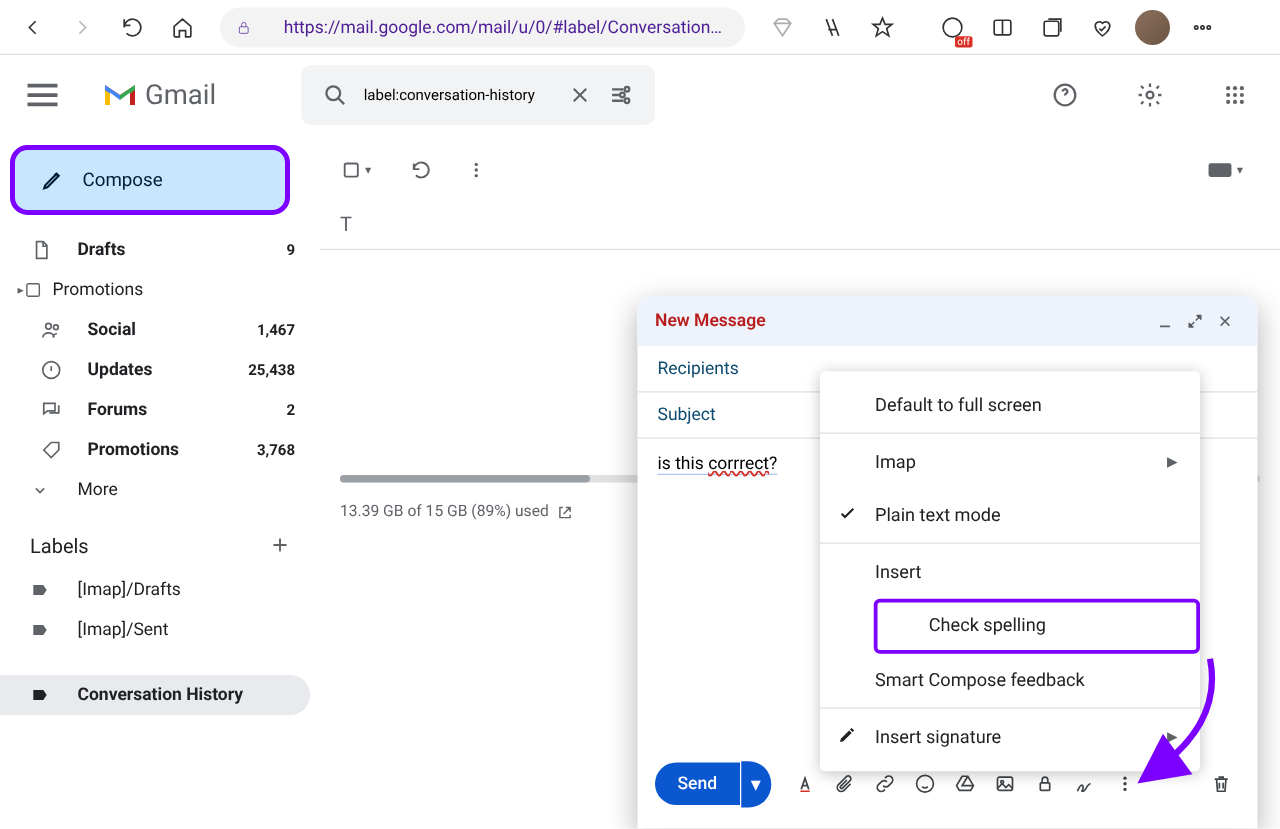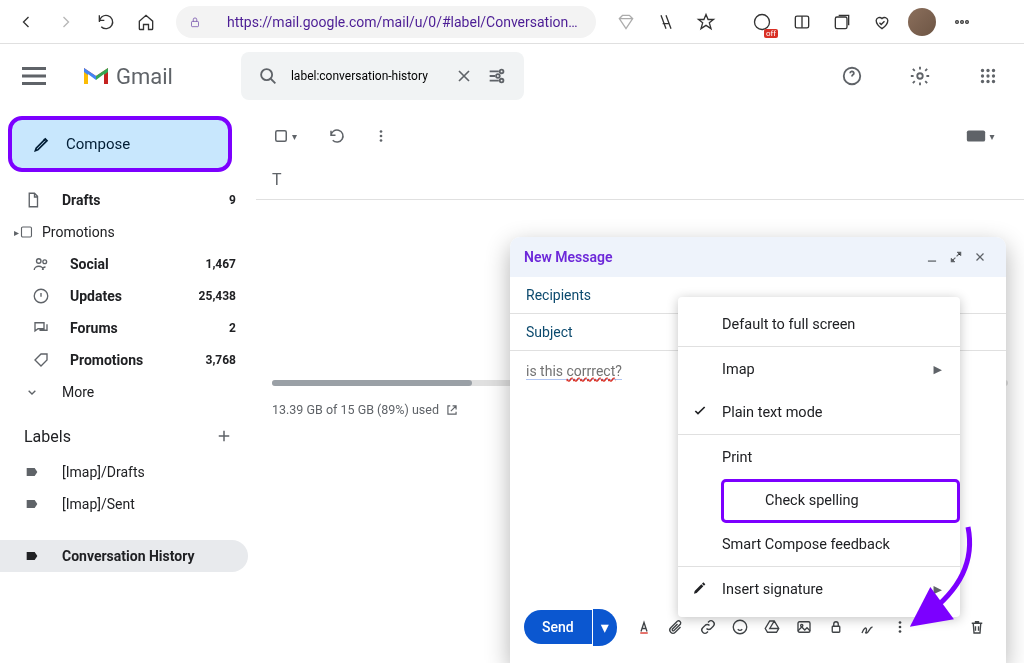--- a/index.html
+++ b/index.html
@@ -50,36 +50,36 @@
 .toolbar .right { margin-left: auto; display: flex; align-items: center; gap: 4px; }
 .tab-row { display: flex; padding: 0 16px; height: 40px; align-items: center; border-bottom: 1px solid #e0e0e0; }
 .empty-area { height: 180px; }
 .scroll-track { height: 6px; background: #e0e0e0; margin: 0 16px; border-radius: 3px; position: relative; }
 .scroll-thumb { position: absolute; left: 0; width: 200px; height: 6px; background: #9aa0a6; border-radius: 3px; }
 .footer-info { padding: 16px; font-size: 12.5px; color: #5f6368; display: flex; align-items: center; gap: 6px; }
 
 
 .compose-window { position: absolute; right: 18px; bottom: 0; width: 496px; background: #fff; border-radius: 10px 10px 0 0; box-shadow: 0 8px 24px rgba(0,0,0,0.3); overflow: visible; }
 .compose-header { height: 40px; background: #eef3fb; display: flex; align-items: center; padding: 0 14px; border-radius: 10px 10px 0 0; }
-.compose-header .title { flex: 1; font-size: 14px; font-weight: 600; color: #6d28d9; }
+.compose-header .title { flex: 1; font-size: 14px; font-weight: 600; color: #b91c1c; }
 .compose-header .wicon { width: 24px; height: 24px; display: flex; align-items: center; justify-content: center; color: #5f6368; cursor: pointer; }
 .compose-field { padding: 10px 16px; border-bottom: 1px solid #e0e0e0; font-size: 14px; color: #0c4a6e; }
 .compose-body { padding: 12px 16px; min-height: 260px; font-size: 14px; }
-.body-text { border-bottom: 1px solid #b0c5f3; display: inline-block; color: #737373; }
+.body-text { border-bottom: 1px solid #b0c5f3; display: inline-block; color: #000000; }
 .squiggle { text-decoration: underline wavy #d93025; }
 .compose-toolbar { height: 52px; display: flex; align-items: center; padding: 0 14px 20px; gap: 2px; }
 .send-btn { display: flex; align-items: center; }
 .send-main { background: #0b57d0; color: #fff; padding: 9px 18px; border-radius: 18px 0 0 18px; font-size: 14px; font-weight: 500; }
 .send-drop { background: #0b57d0; color: #fff; padding: 9px 8px; border-radius: 0 18px 18px 0; margin-left: 1px; }
 .tb-icon { width: 30px; height: 30px; display: flex; align-items: center; justify-content: center; color: #404447; border-radius: 4px; cursor: pointer; }
 .tb-icon svg { width: 18px; height: 18px; }
 .tb-delete { margin-left: auto; }
 
 
-.popup-menu { position: absolute; right: 46px; bottom: 46px; width: 282px; background: #fff; border-radius: 4px; box-shadow: 0 2px 12px rgba(0,0,0,0.24); padding: 6px 0; }
+.popup-menu { position: absolute; right: 46px; bottom: 46px; width: 304px; background: #fff; border-radius: 4px; box-shadow: 0 2px 12px rgba(0,0,0,0.24); padding: 6px 0; }
 .menu-item { height: 44px; display: flex; align-items: center; padding: 0 18px 0 44px; font-size: 14.5px; color: #202124; cursor: pointer; position: relative; }
 .menu-item.divider { border-bottom: 1px solid #e0e0e0; }
 .menu-item .check { position: absolute; left: 14px; }
 .menu-item .arrow { margin-left: auto; color: #5f6368; font-size: 11px; }
 .menu-item.highlight { outline: 3px solid #7c00ff; outline-offset: -3px; border-radius: 5px; margin-left: 43px;}
 
 
 .anno-arrow { position: absolute; right: 36px; bottom: 36px; width: 80px; height: 110px; pointer-events: none; }
 
 .caret { font-size: 10px; color: #5f6368; }
@@ -476,21 +476,21 @@
         <span>Imap</span>
         <span class="arrow">▶</span>
       </div>
     <div class="menu-item divider">
       <span class="check"><svg width="16" height="16" viewBox="0 0 24 24" fill="none" stroke="#202124" stroke-width="2.5">
             <path d="M5 12l4 4 10-10"></path>
           </svg></span>
       <span>Plain text mode</span>
     </div>
     <div class="menu-item">
-        <span>Print</span>
+        <span>Insert</span>
       </div>
     <div class="menu-item highlight divider">
         <span>Check spelling</span>
       </div>
     <div class="menu-item divider">
         <span>Smart Compose feedback</span>
       </div>
     <div class="menu-item">
       <span class="check"><svg width="16" height="16" viewBox="0 0 24 24" fill="#202124">
             <path d="M4 18l10-10 3 3-10 10-4 1zM15 7l2-2 3 3-2 2z"></path>

